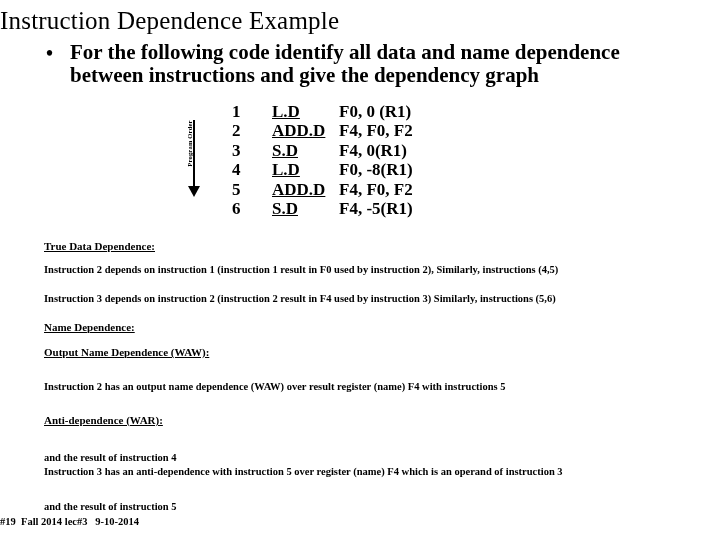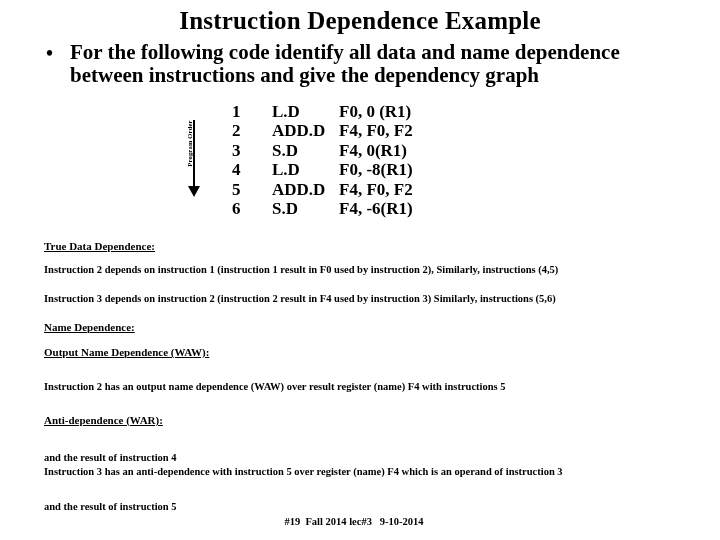--- a/index.html
+++ b/index.html
@@ -20,23 +20,23 @@
     width: 720px;
     height: 540px;
   }
 
   
   .title {
     position: absolute;
     top: 7px;
     left: 0;
     width: 720px;
-    text-align: center;
+    text-align: left;
     font-size: 25px;
-    font-weight: bold;
+    font-weight: normal;
     letter-spacing: 0.2px;
   }
 
   
   .bullet-row {
     position: absolute;
     top: 41px;
     left: 42px;
     width: 650px;
   }
@@ -105,21 +105,21 @@
     font-weight: bold;
   }
   .code-table td {
     padding: 0;
     height: 19.4px;
     line-height: 19.4px;
     vertical-align: top;
     white-space: nowrap;
   }
   .c-num   { width: 40px; }
-  .c-op    { width: 67px; }
+  .c-op    { width: 67px; text-decoration: underline; }
   .c-args  { width: 140px; }
 
   
   .sect-head {
     position: absolute;
     left: 44px;
     font-size: 11px;
     font-weight: bold;
     text-decoration: underline;
     white-space: nowrap;
@@ -132,21 +132,21 @@
     line-height: 14px;
     white-space: nowrap;
   }
 
   
   .footer {
     position: absolute;
     left: 0;
     top: 516px;
     width: 708px;
-    text-align: center;
+    text-align: left;
     font-size: 10.5px;
     font-weight: bold;
     white-space: pre;
   }
 </style>
 </head>
 <body>
 
 <div class="slide">
 
@@ -186,21 +186,21 @@
         <td class="c-args">F0, -8(R1)</td>
       </tr>
       <tr>
         <td class="c-num">5</td>
         <td class="c-op">ADD.D</td>
         <td class="c-args">F4, F0, F2</td>
       </tr>
       <tr>
         <td class="c-num">6</td>
         <td class="c-op">S.D</td>
-        <td class="c-args">F4, -6(R1)</td>
+        <td class="c-args">F4, -5(R1)</td>
       </tr>
     </tbody>
   </table>
 
   <div class="sect-head" style="top:240px;">True Data Dependence:</div>
   <div class="para" style="top:263px;">Instruction 2   depends on instruction  1   (instruction 1 result in F0 used by instruction 2),   Similarly,  instructions (4,5)</div>
   <div class="para" style="top:292px;text-align:right;">Instruction 3  depends on instruction  2   (instruction 2 result in F4 used by instruction 3)  Similarly,  instructions (5,6)</div>
 
   <div class="sect-head" style="top:321px;">Name Dependence:</div>
 

